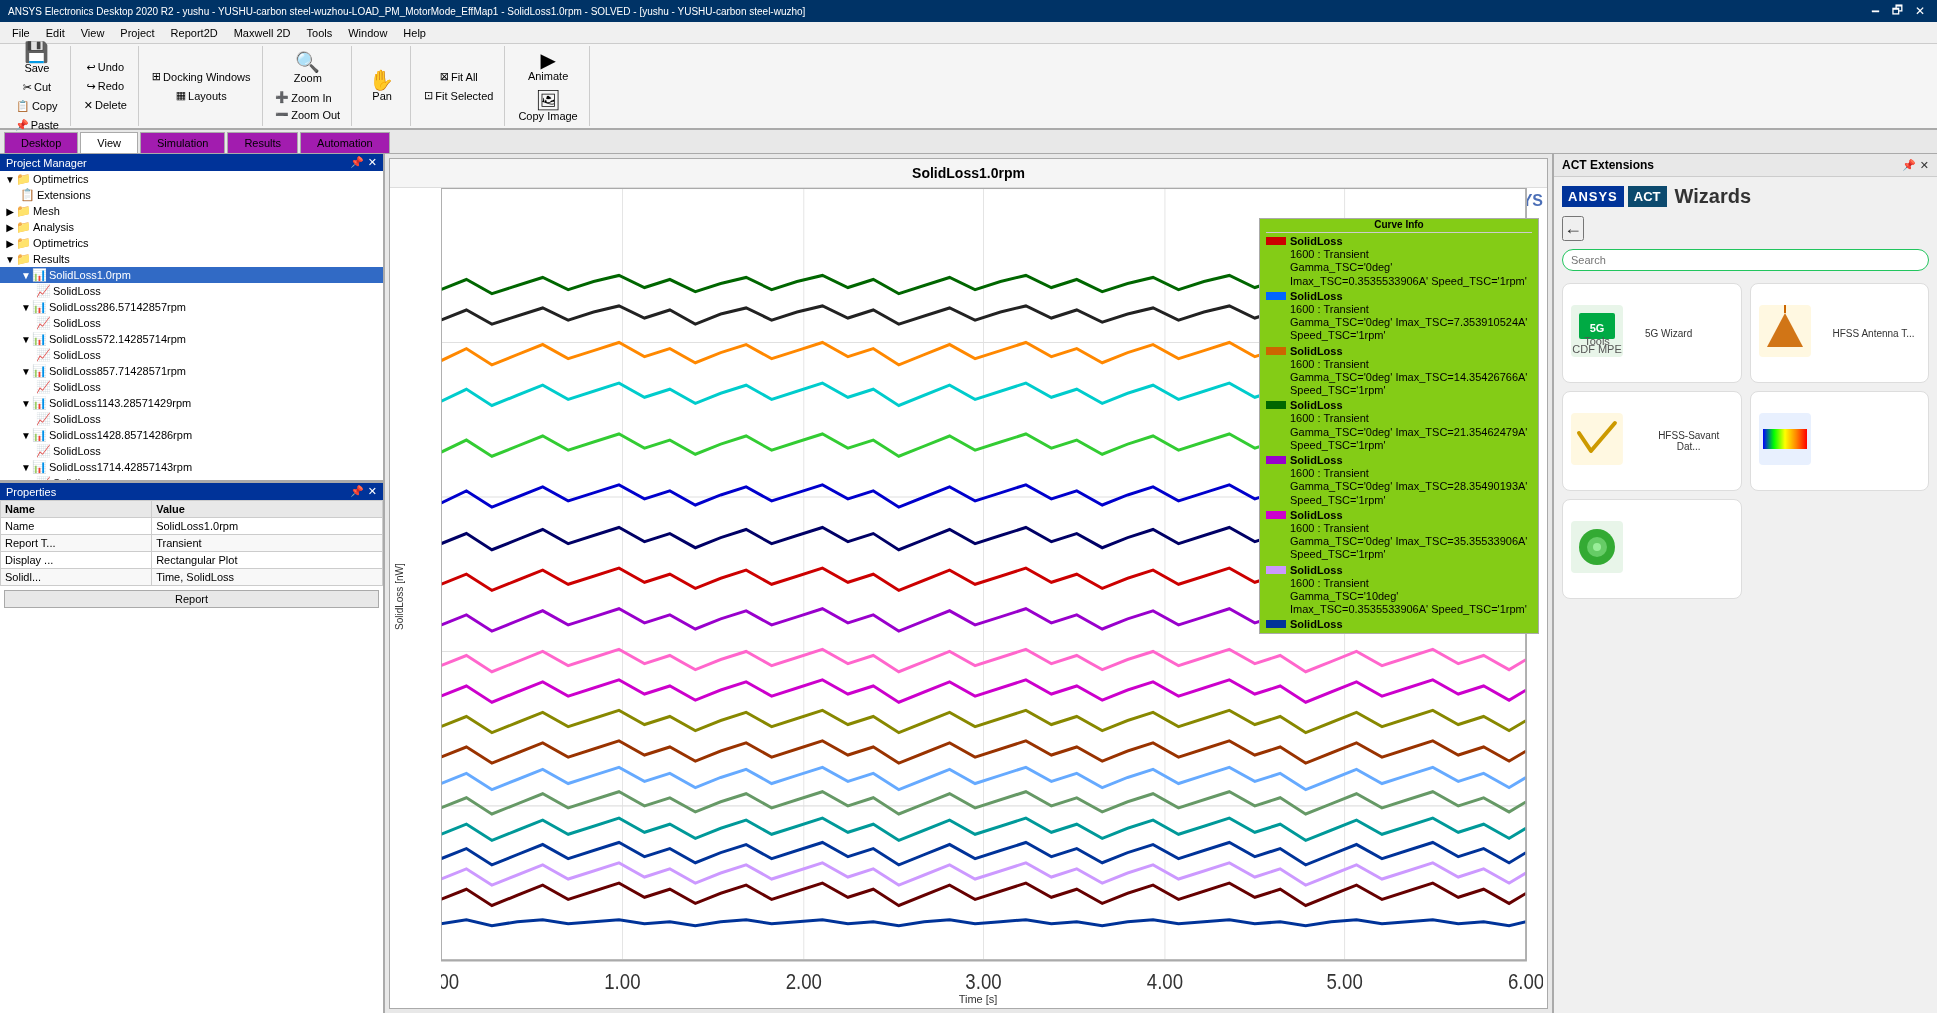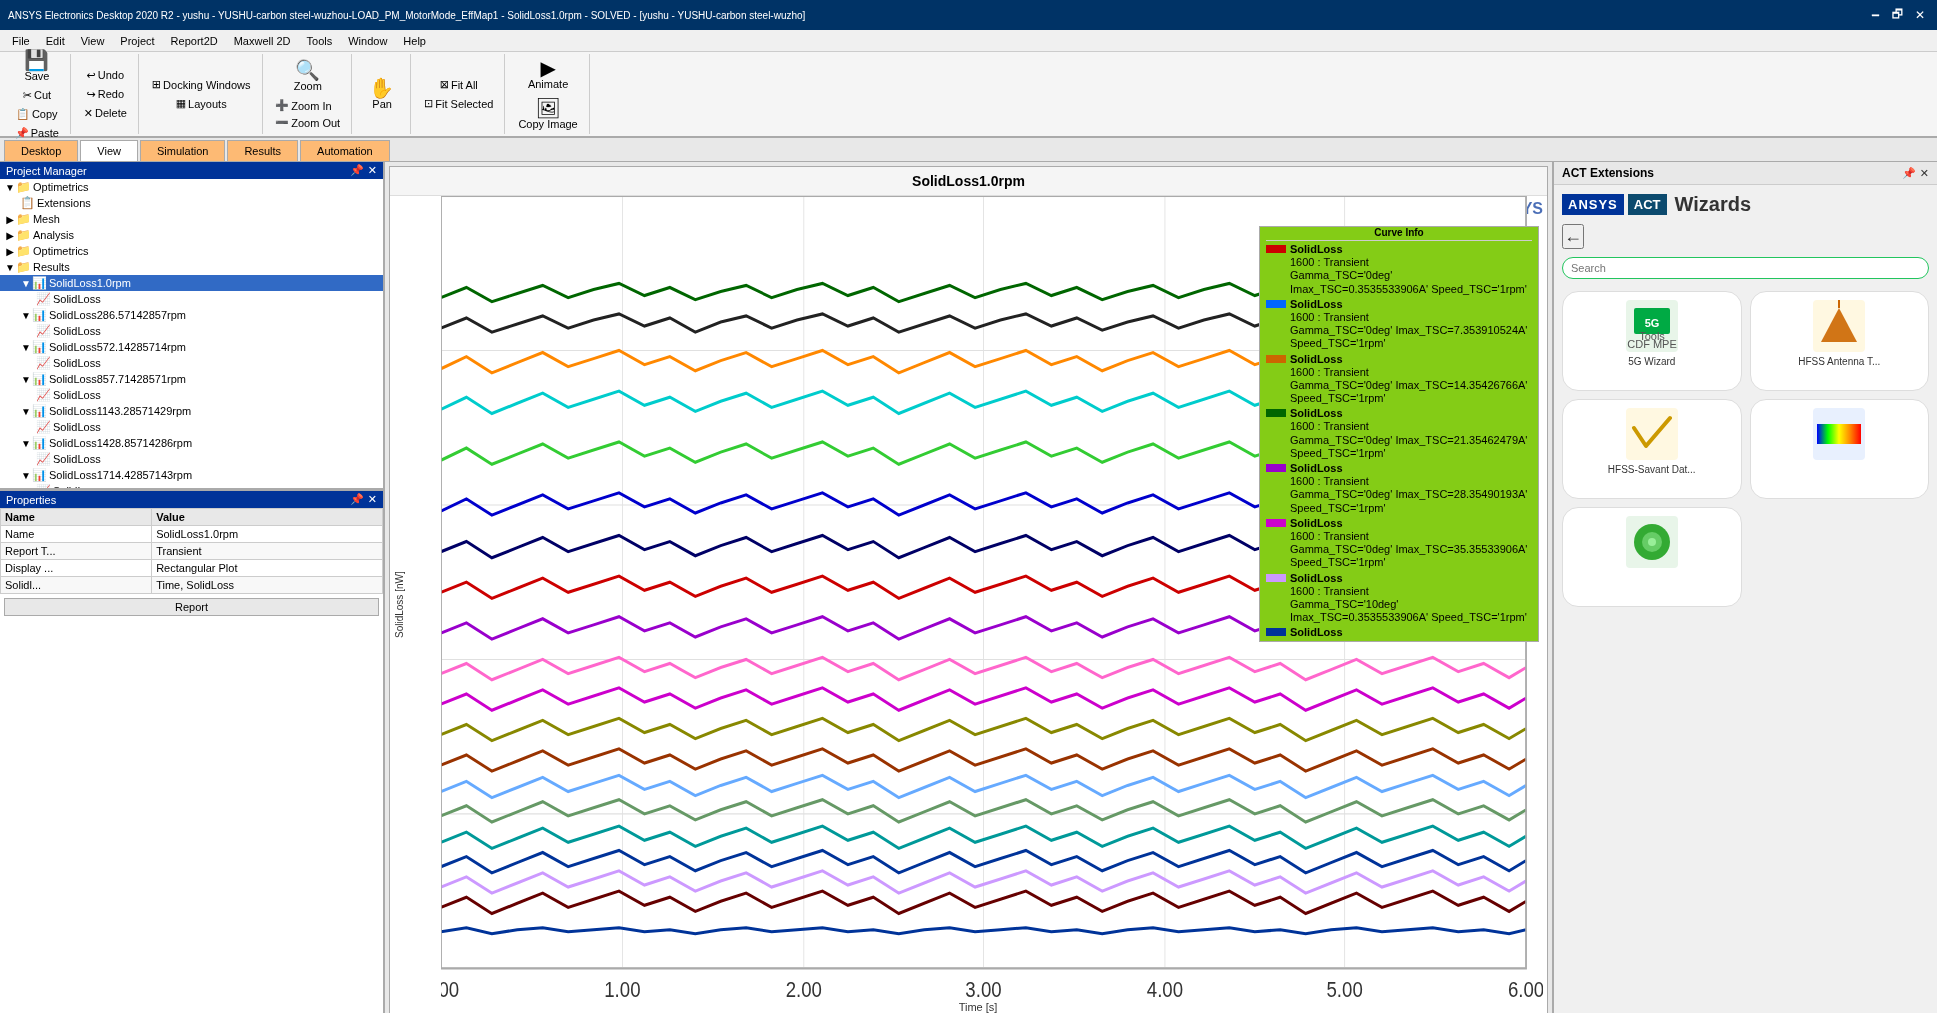--- a/index.html
+++ b/index.html
@@ -2,21 +2,21 @@
 <html><head>
   <meta charset="utf-8">
   <style>
     * { box-sizing: border-box; margin: 0; padding: 0; font-family: 'Segoe UI', Arial, sans-serif; font-size: 11px; }
     body { width: 1937px; height: 1013px; overflow: hidden; background: #d4d0c8; }
 
     
     .title-bar {
       background: #003366;
       color: white;
-      height: 30px;
+      height: 22px;
       display: flex;
       align-items: center;
       padding: 0 8px;
       font-size: 11px;
       justify-content: space-between;
     }
     .title-bar-controls { display: flex; gap: 4px; }
     .title-bar-btn { color: white; background: none; border: none; cursor: pointer; font-size: 12px; padding: 0 4px; }
 
     
@@ -78,21 +78,21 @@
       display: flex;
       align-items: flex-end;
       border-bottom: 1px solid #aaa;
       padding: 0 4px;
     }
     .tab {
       padding: 4px 16px;
       cursor: pointer;
       border: 1px solid #aaa;
       border-bottom: none;
-      background: #fdba74;
+      background: #a21caf;
       font-size: 11px;
       margin-right: 2px;
     }
     .tab.active { background: white; }
 
     
     .main-layout {
       display: flex;
       height: calc(1013px - 22px - 22px - 86px - 24px);
     }
@@ -267,27 +267,28 @@
       margin-bottom: 12px;
     }
     .act-grid {
       display: grid;
       grid-template-columns: 1fr 1fr;
       gap: 8px;
     }
     .act-card {
       background: white;
       border: 1px solid #ddd;
-      border-radius: 16px;
+      border-radius: 8px;
       padding: 8px;
       display: flex;
-      flex-direction: column;
+      flex-direction: row;
       align-items: center;
       cursor: pointer;
       min-height: 100px;
+      gap: 22px;
     }
     .act-card-icon { width: 52px; height: 52px; margin-bottom: 4px; }
     .act-card-label { font-size: 10px; text-align: center; color: #333; }
 
     
     ::-webkit-scrollbar { width: 12px; height: 12px; }
     ::-webkit-scrollbar-track { background: #f0f0f0; }
     ::-webkit-scrollbar-thumb { background: #aaa; border: 1px solid #888; }
   </style>
 </head>

